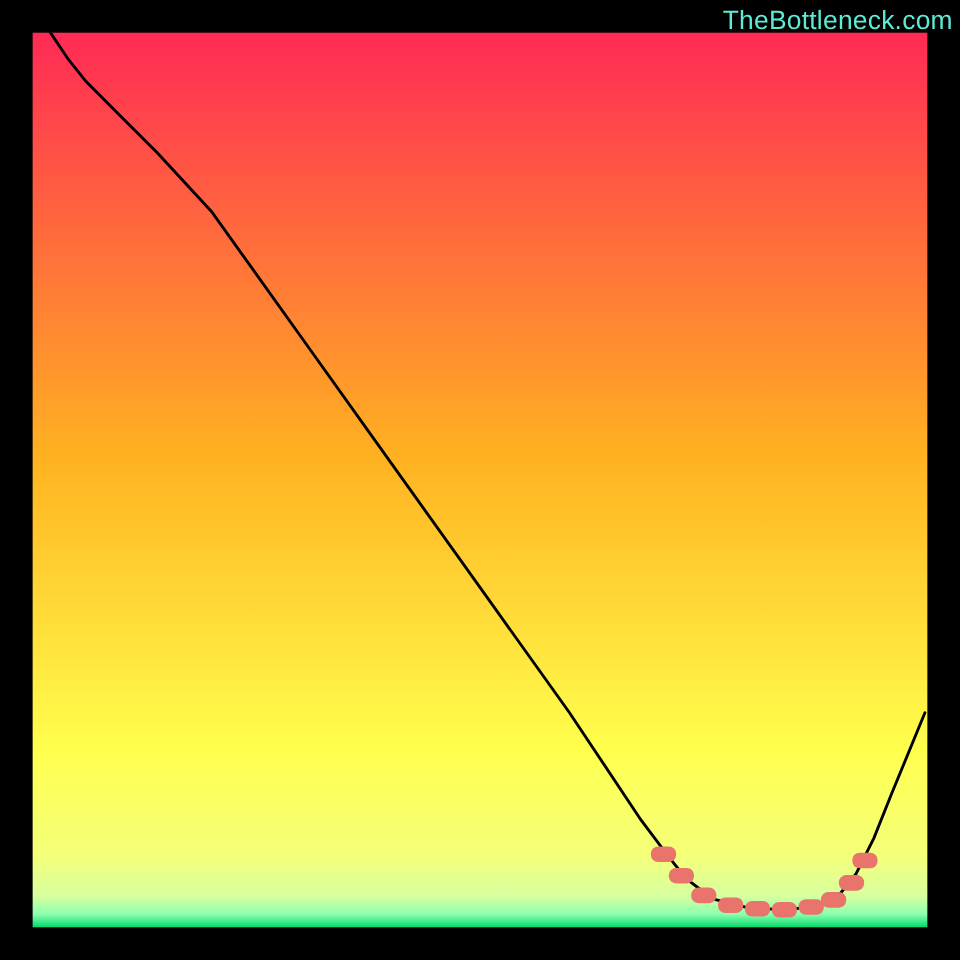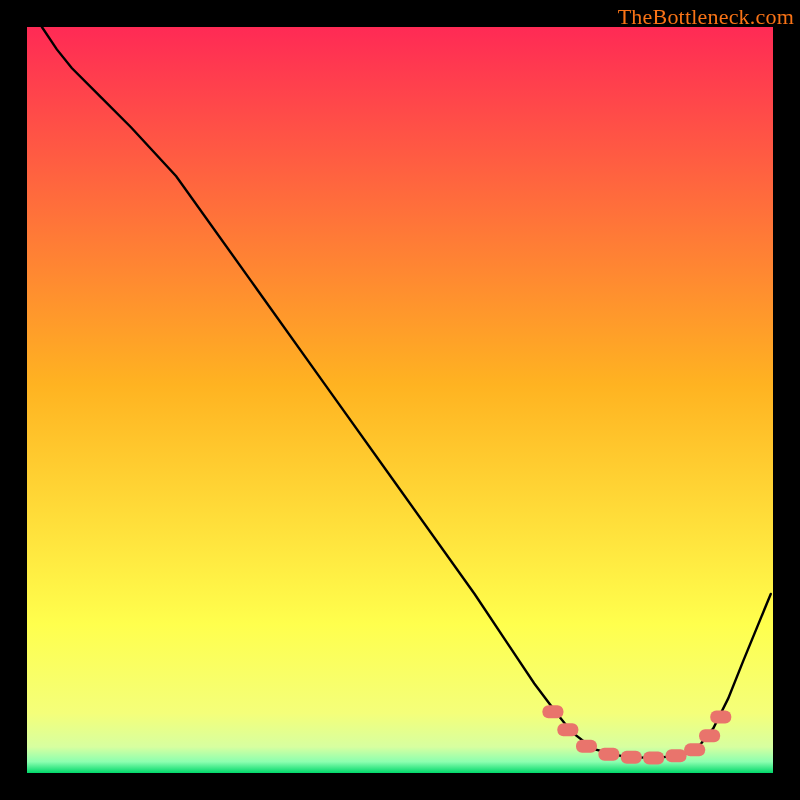--- a/index.html
+++ b/index.html
@@ -19,23 +19,23 @@
     position: absolute;
     left: 27px;
     top: 27px;
     width: 746px;
     height: 746px;
   }
   .watermark {
     position: absolute;
     top: 4px;
     right: 6px;
-    font-family: Liberation Serif, serif;
+    font-family: Liberation Sans, sans-serif;
     font-size: 22px;
-    color: #f97316;
+    color: #5eead4;
     letter-spacing: 0.2px;
     user-select: none;
     text-align: right;
   }
   svg { display: block; }
 </style>
 </head>
 <body>
 
 <div class="wrap">

